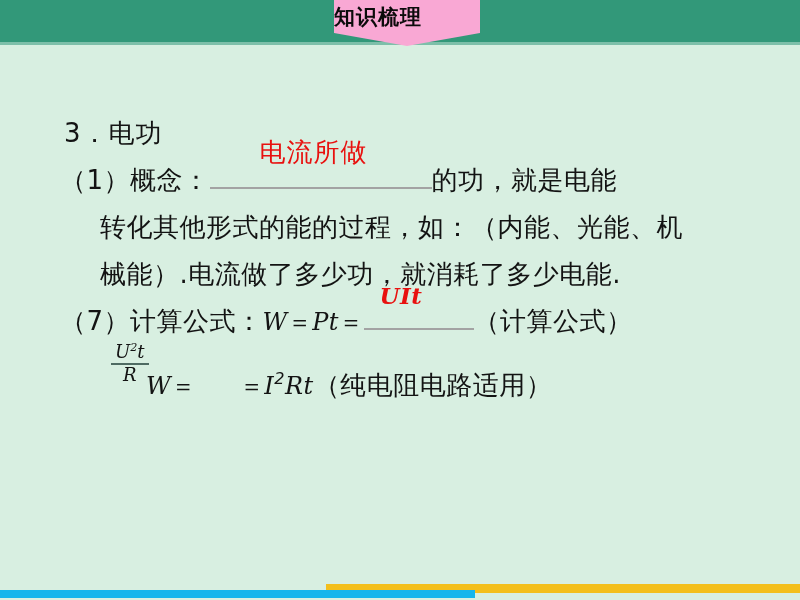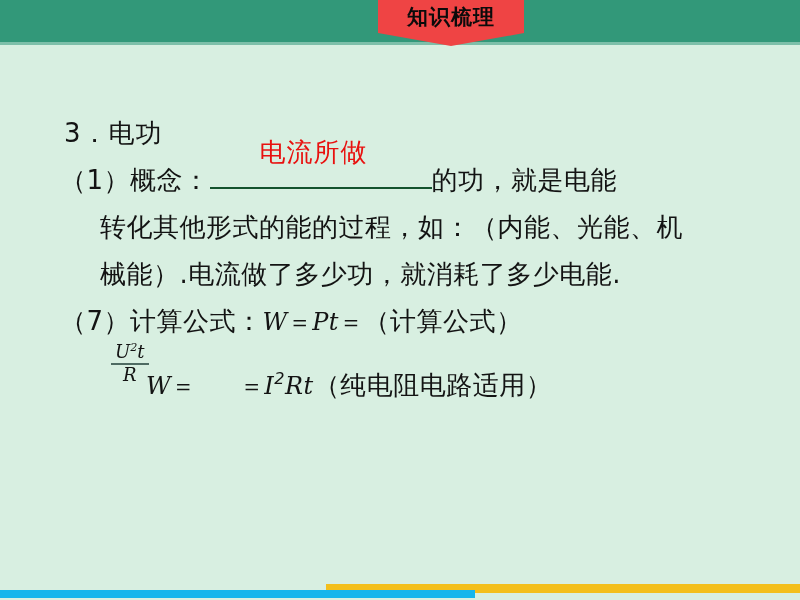--- a/index.html
+++ b/index.html
@@ -29,26 +29,24 @@
     width: 800px;
     height: 3px;
     background: #7dbfa9;
   }
   .banner {
     position: absolute;
     left: 334px;
     top: 0;
     width: 146px;
     height: 46px;
-    background: #ef4444;
+    background: #f9a8d4;
     clip-path: polygon(0 0, 100% 0, 100% 72%, 50% 100%, 0 72%);
     display: flex;
     align-items: flex-start;
-    justify-content: center;
-    margin-left: 44px;
   }
   .banner-title {
     font-family: "DejaVu Sans", "Liberation Sans", sans-serif;
     font-size: 21px;
     font-weight: bold;
     color: #0b0b0b;
     line-height: 34px;
     letter-spacing: 1px;
     white-space: nowrap;
   }
@@ -72,21 +70,21 @@
   }
 
   .line-heading { padding-left: 48px; letter-spacing: 1px; }
   .line-indent  { padding-left: 44px; letter-spacing: 0.5px; }
   .line-flush   { padding-left: 42px; letter-spacing: 0.5px; margin-left: 42px; }
 
   
   .blank {
     display: inline-block;
     position: relative;
-    border-bottom: 2px solid #14532d;
+    border-bottom: 2px solid #a3a3a3;
     vertical-align: baseline;
     height: 28px;
   }
   .blank-wide  { width: 222px; }
   .blank-small { width: 110px; }
 
   
   .answer {
     position: absolute;
     color: #e8110f;
@@ -197,21 +195,21 @@
 
   <div class="line line-indent">
     <span>（1）概念：</span><span class="blank blank-wide"><span class="answer answer-concept">电流所做</span></span><span>的功，就是电能</span>
   </div>
 
   <div class="line line-flush">转化其他形式的能的过程，如：（内能、光能、机</div>
 
   <div class="line line-flush">械能）.电流做了多少功，就消耗了多少电能.</div>
 
   <div class="line line-indent">
-    <span>（7）计算公式：</span><span class="mathit">W</span><span class="mathop">＝</span><span class="mathit">Pt</span><span class="mathop">＝</span><span>（计算公式）</span>
+    <span>（7）计算公式：</span><span class="mathit">W</span><span class="mathop">＝</span><span class="mathit">Pt</span><span class="mathop">＝</span><span class="blank blank-small"><span class="answer answer-formula">UIt</span></span><span>（计算公式）</span>
   </div>
 
   <div class="formula-row">
     <span class="frac">
       <span class="num"><span>U</span><sup class="exp">2</sup><span>t</span></span>
       <span class="bar"></span>
       <span class="den">R</span>
     </span>
     <span class="formula-text"><span class="mathit">W</span><span class="mathop">＝</span><span class="gap"></span><span class="mathop">＝</span><span class="mathit">I</span><sup class="exp">2</sup><span class="mathit">Rt</span><span>（纯电阻电路适用）</span></span>
   </div>

